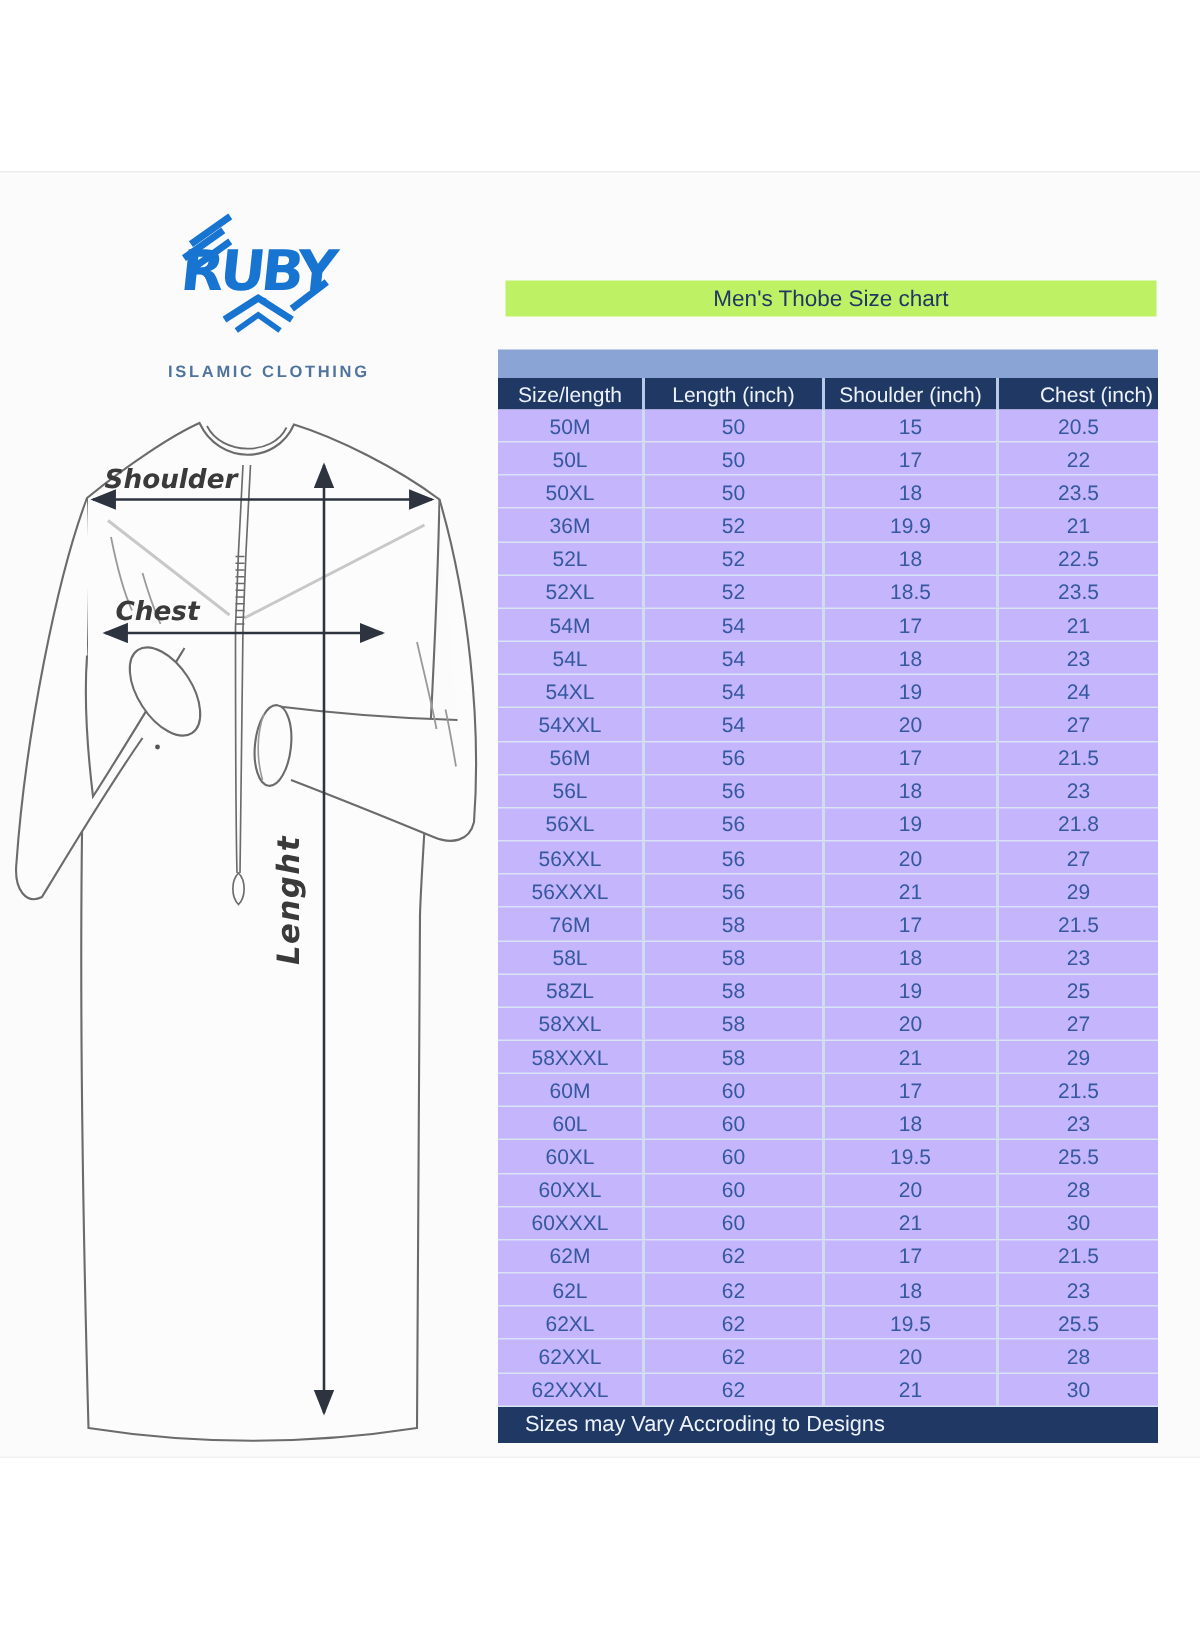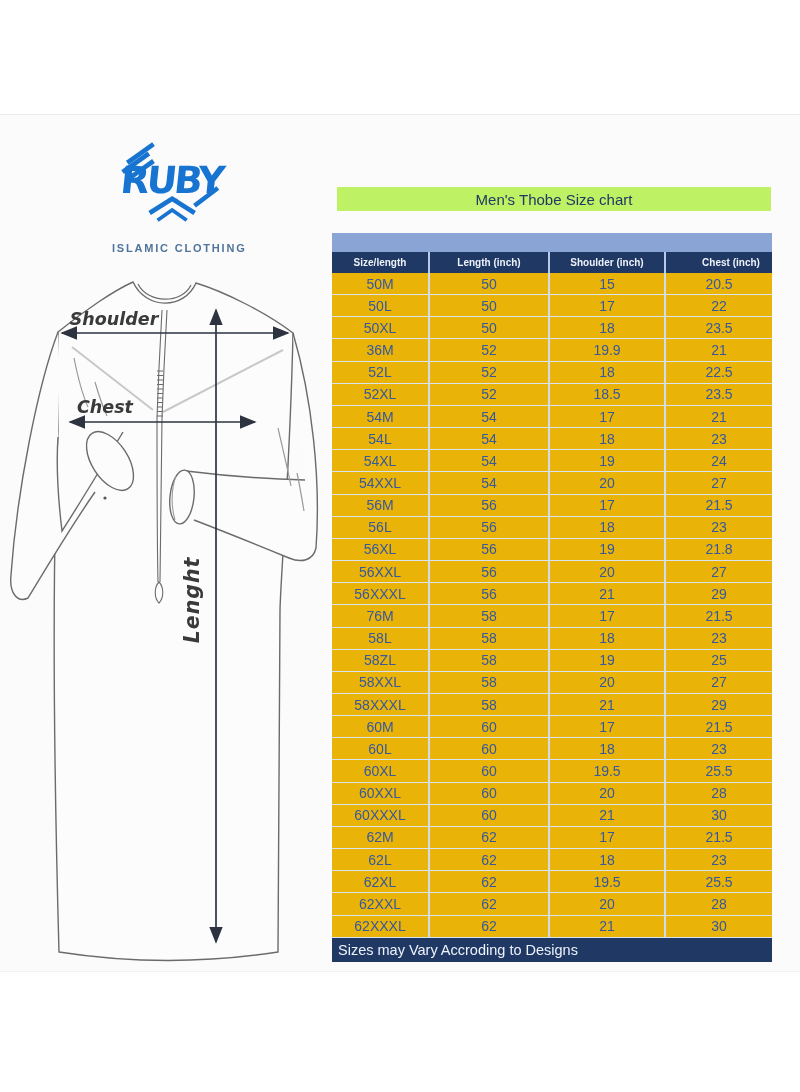--- a/index.html
+++ b/index.html
@@ -21,29 +21,29 @@
   .diag-label { font-family:"DejaVu Sans", sans-serif; font-style:italic; font-weight:700; fill:#3a3a3a; }
 
   
   .chart-title { position:absolute; left:337px; top:187px; width:434px; height:24px;
                  background:#bef264; color:#1f3864; font-size:15px;
                  display:flex; align-items:center; justify-content:center; }
   .size-table { position:absolute; left:332px; top:233px; width:440px; }
   .tband { height:19px; background:#8aa4d6; }
   .thead { display:grid; grid-template-columns:98px 120px 116px 106px; height:21px; background:#1f3864; }
   .hcell { display:flex; align-items:center; justify-content:center; color:#edf2fb;
-           font-size:10px; border-right:2px solid #b9cae9;font-weight:bold; }
+           font-size:14px; border-right:2px solid #b9cae9; }
   .hcell:last-child { border-right:0;padding-left:24px; }
   .trow { display:grid; grid-template-columns:98px 120px 116px 106px; height:22.17px;
-          background:#eab308; border-bottom:1px solid #d8e3f4; }
+          background:#c4b5fd; border-bottom:1px solid #d8e3f4; }
   .tcell { display:flex; align-items:center; justify-content:center; color:#35589f;
            font-size:14px; border-right:2px solid #cfdcf0; }
   .tcell:last-child { border-right:0; }
   .tfooter { height:24px; background:#1f3864; color:#eef3fb; font-size:14.5px;
-             display:flex; align-items:center; padding-left:6px; }
+             display:flex; align-items:center; padding-left:18px; }
 </style>
 </head>
 <body>
 
 <div class="page">
   <div class="content-strip"></div>
 
   <div class="logo-wrap">
     <svg class="logo-svg" viewBox="0 0 120 90">
       <g stroke="#1774d1" stroke-width="5" fill="none" stroke-linecap="square">

